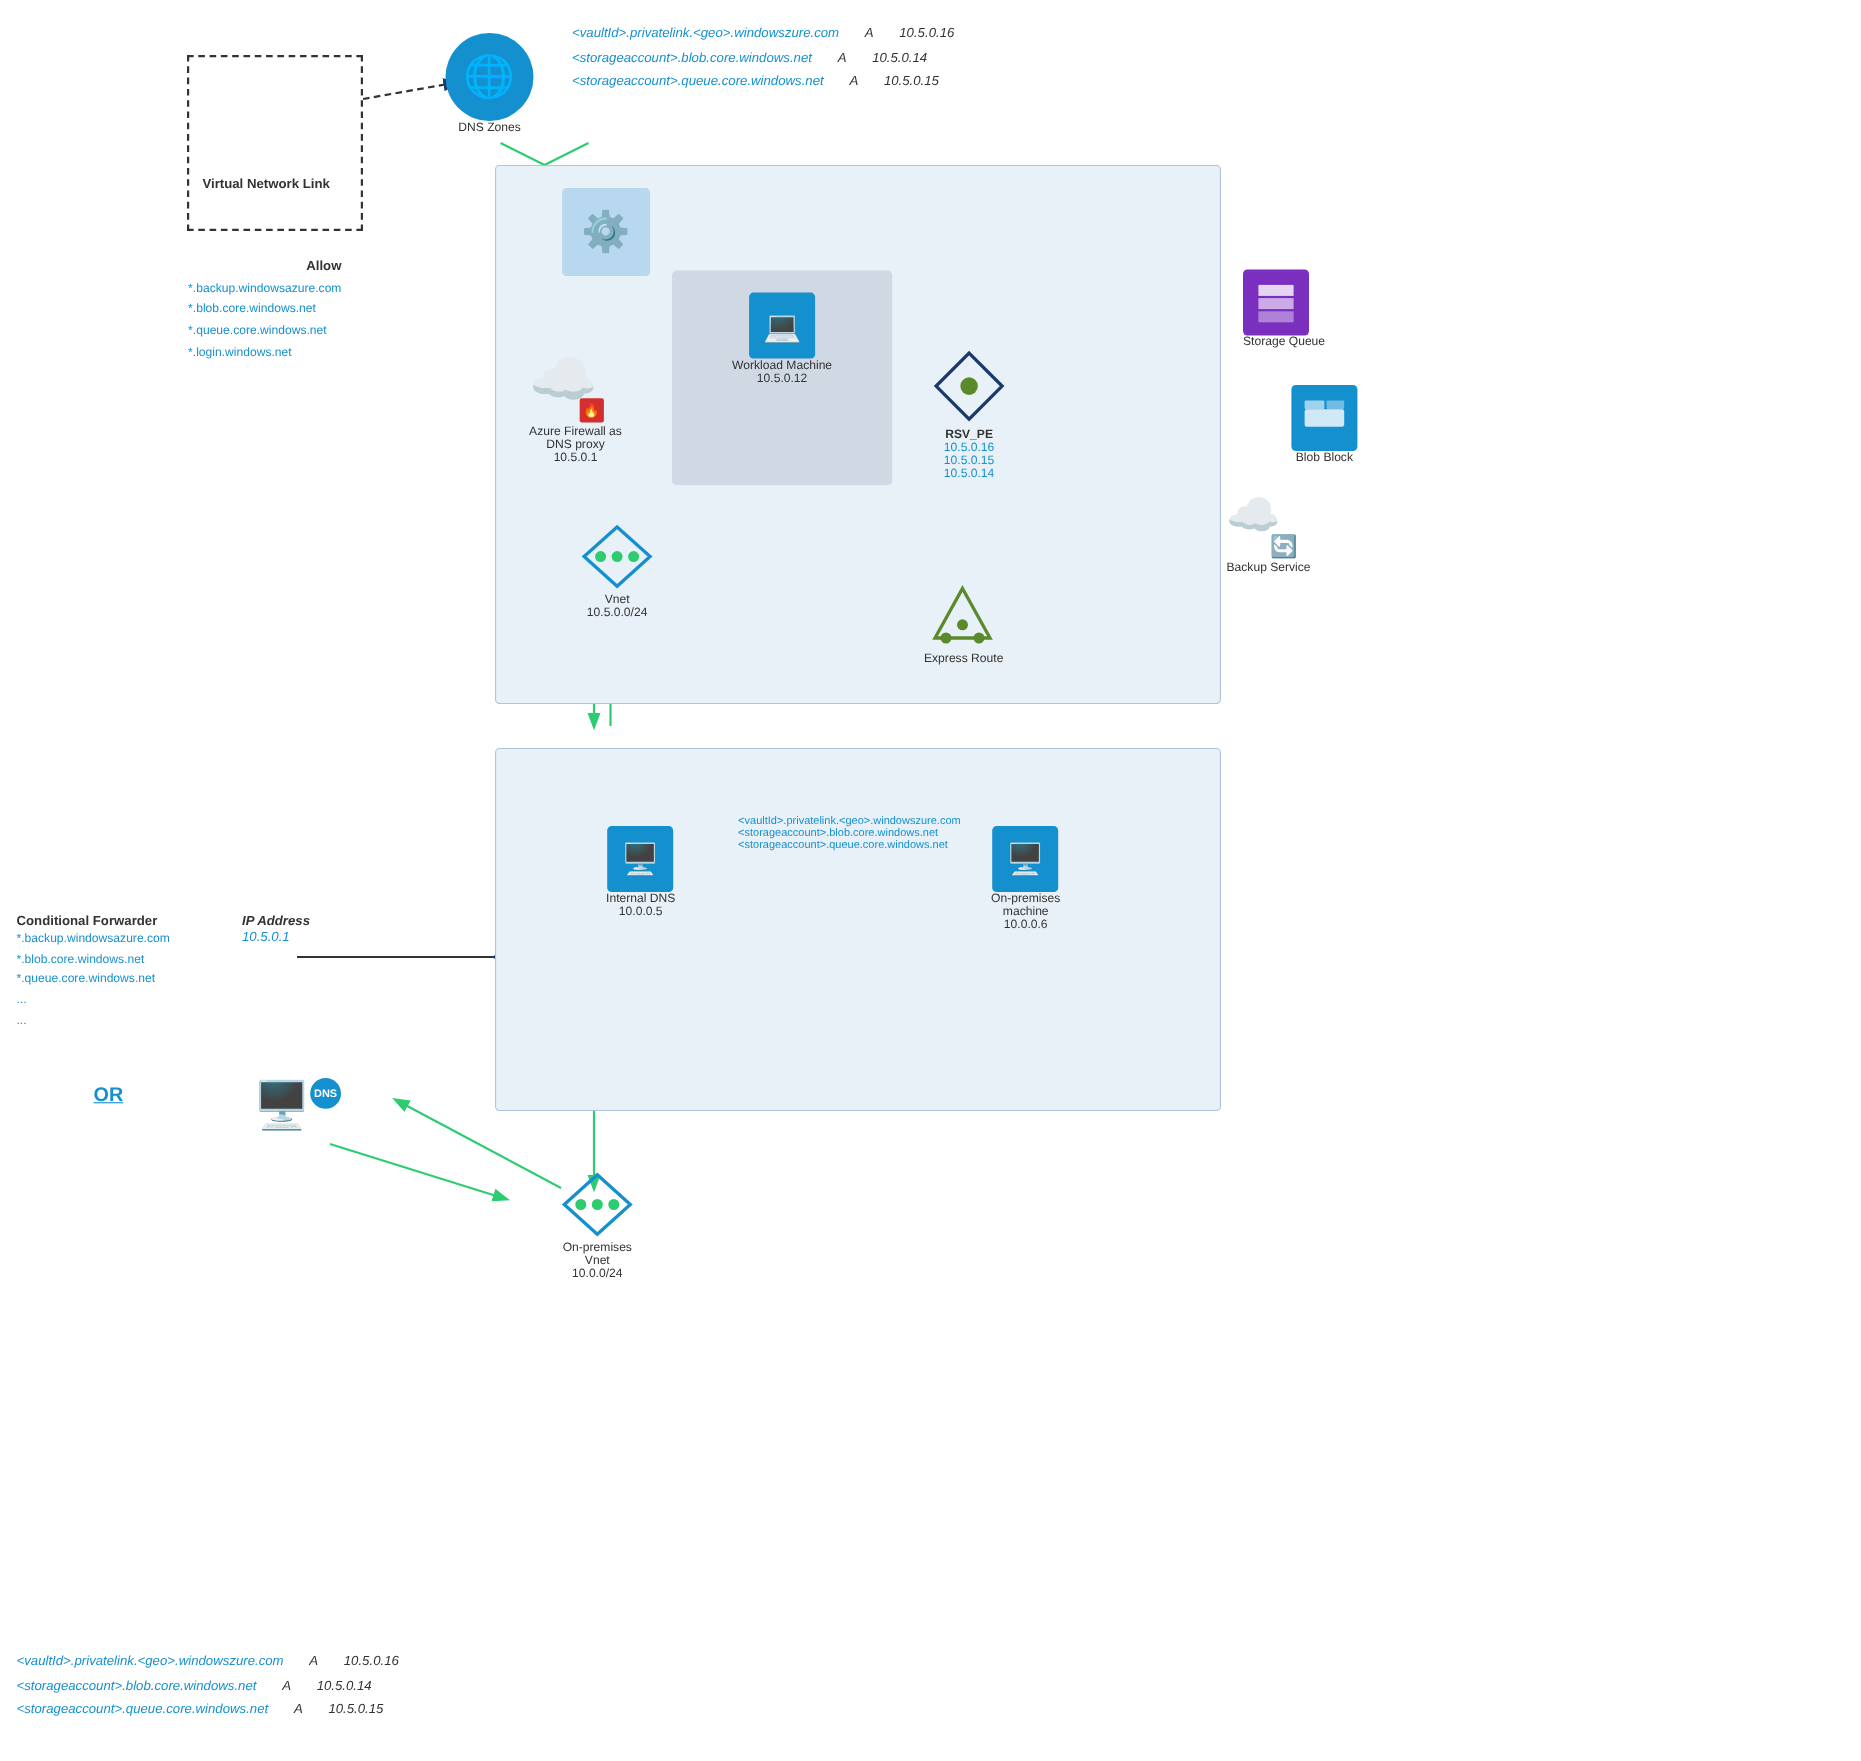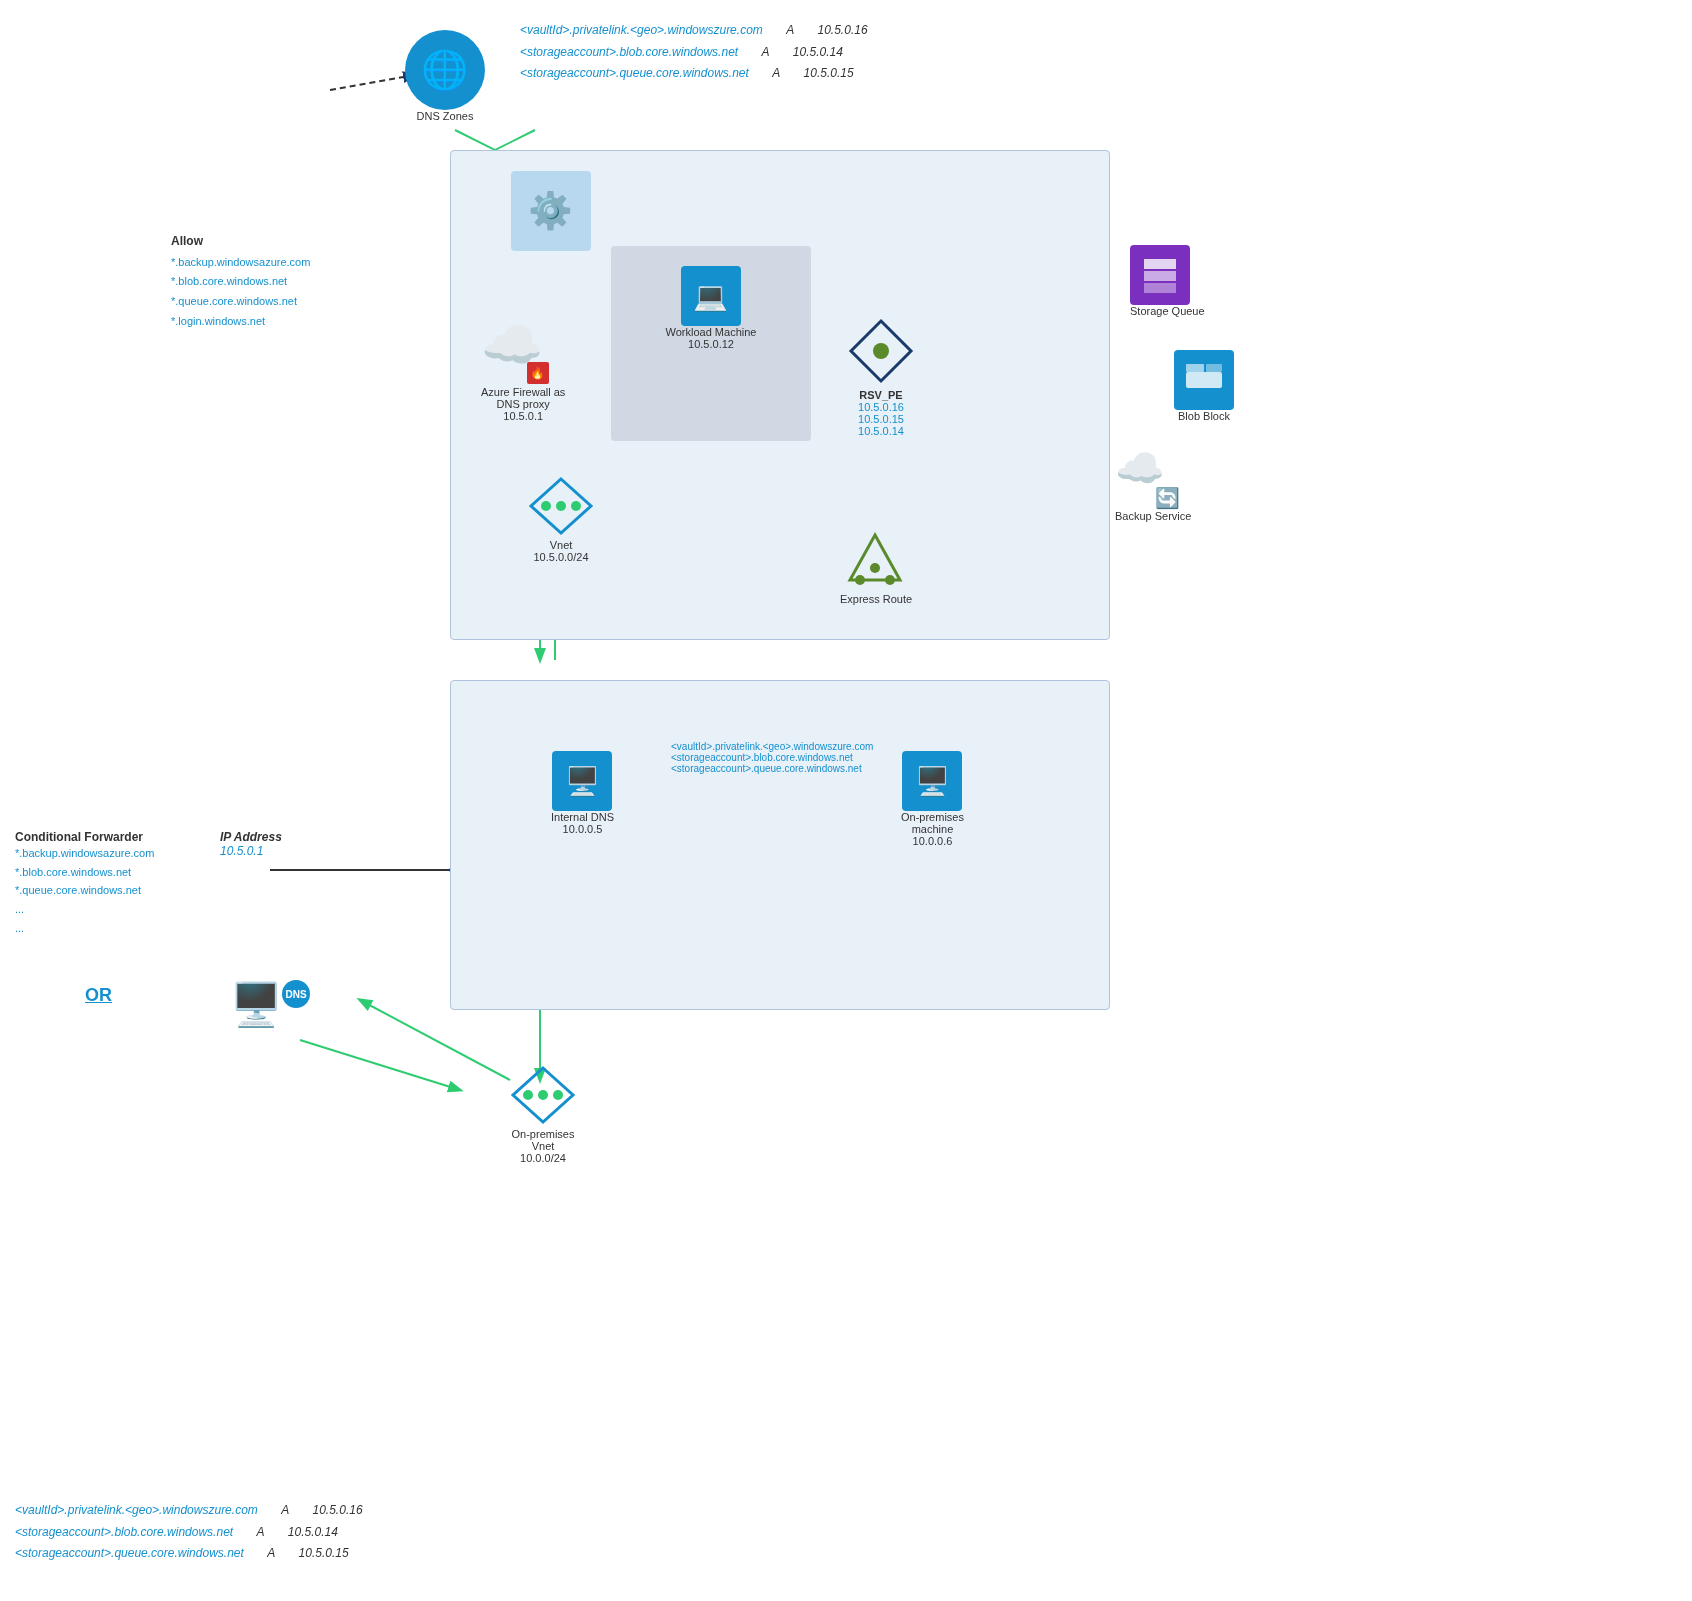--- a/index.html
+++ b/index.html
@@ -107,21 +107,21 @@
     .or-text {
       color: #1590CE;
       text-decoration: underline;
       font-size: 18px;
       font-weight: bold;
     }
     .allow-section {
       font-size: 11px;
       line-height: 1.8;
     }
-    .allow-title { font-weight: bold; font-size: 12px; }
+    .allow-title { font-weight: bold; font-size: 12px; text-align: right; }
     .allow-item { color: #1590CE; }
     
     .dashed-box {
       border: 2px dashed #333;
       padding: 8px 12px;
     }
     .ip-address-label {
       font-size: 12px; font-weight: bold; color: #333;
     }
     .ip-address-value {
@@ -214,20 +214,23 @@
     </div>
   </div>
 
   <div class="abs" style="left:405px; top:30px;">
     <div class="dns-zones-icon">
       <span style="color:white; font-size:38px;">🌐</span>
     </div>
     <div class="icon-label">DNS Zones</div>
   </div>
 
+  <div class="abs dashed-box" style="left:170px; top:50px; width:160px; height:160px;">
+    <div style="font-size:12px; font-weight:bold; margin-top:100px;">Virtual Network Link</div>
+  </div>
 
   <div class="abs" style="left:590px; top:155px;">
     <div style="font-size:12px;">Azure provided DNS</div>
     <div style="font-size:12px;">168.63.129.16</div>
   </div>
 
   <div class="abs azure-region" style="left:450px; top:150px; width:660px; height:490px;">
 
     <div class="abs" style="left:60px; top:20px;">
       <div style="width:80px; height:80px; background:#b8d8f0; border-radius:4px; display:flex; align-items:center; justify-content:center;">

